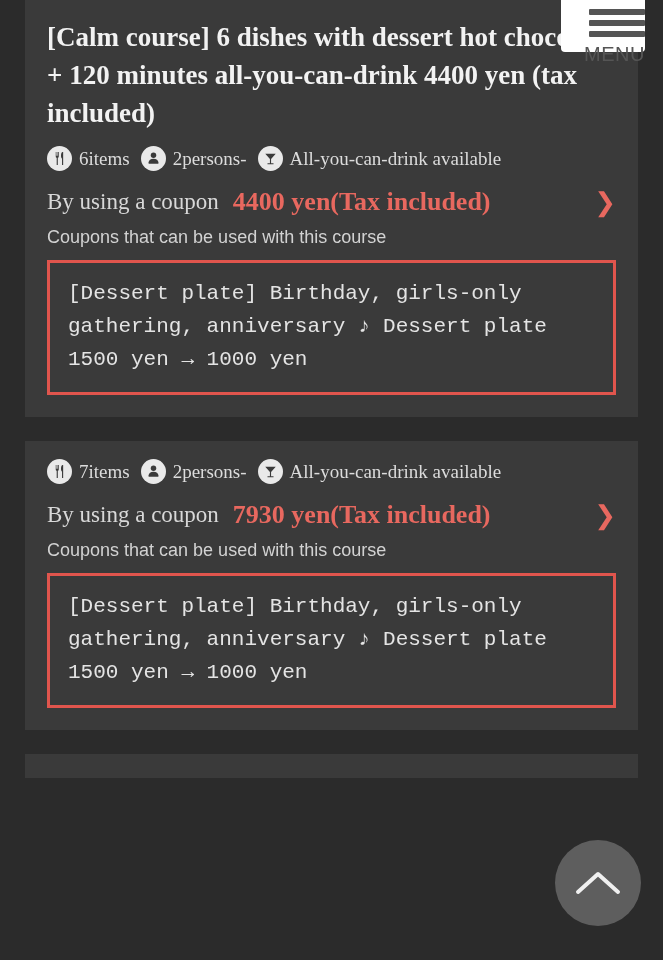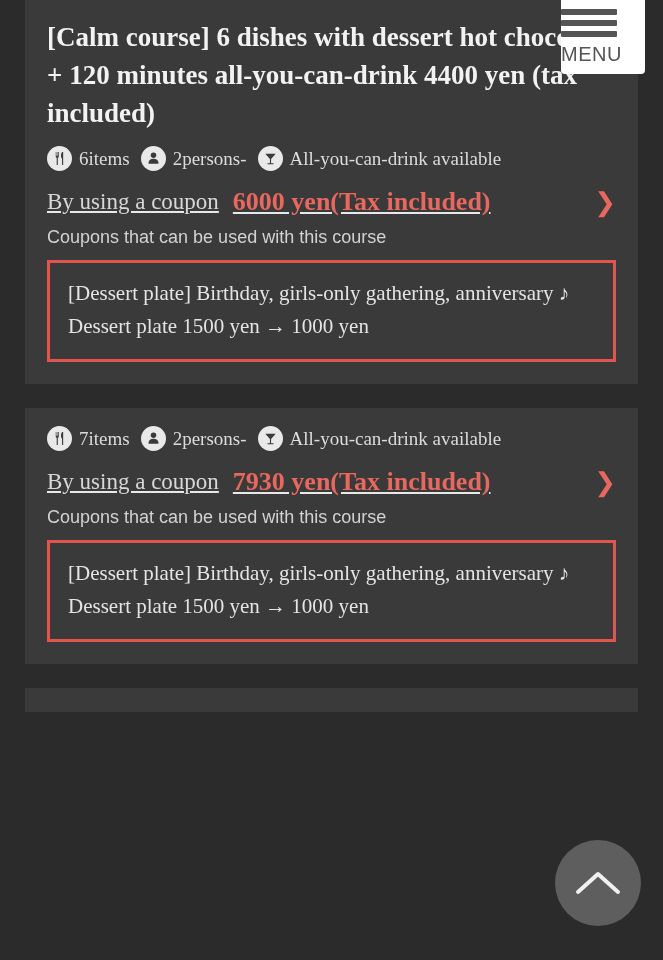--- a/index.html
+++ b/index.html
@@ -24,26 +24,26 @@
     box-sizing: border-box;
     padding: 0 25px;
   }
 
   
   .menu-btn {
     position: absolute;
     top: 0;
     right: 18px;
     width: 84px;
-    height: 74px;
+    height: 52px;
     background: #ffffff;
     border-radius: 0 0 4px 4px;
     display: flex;
     flex-direction: column;
-    align-items: flex-start;
+    align-items: flex-end;
     justify-content: flex-start;
     padding-top: 9px;
     box-sizing: border-box;
     z-index: 30;
   }
   .menu-bars {
     width: 56px;
     display: flex;
     flex-direction: column;
     gap: 5px;
@@ -108,21 +108,20 @@
     flex: 0 0 auto;
   }
   .circ svg { display: block; }
 
   .coupon-row {
     display: flex;
     align-items: center;
     margin-bottom: 10px;
     position: relative;
     padding-right: 30px;
-    text-decoration: underline;
   }
   .coupon-label {
     font-family: "Liberation Serif", serif;
     font-size: 23px;
     color: #d8d8d8;
     margin-right: 14px;
   }
   .coupon-price {
     font-family: "Liberation Serif", serif;
     font-weight: bold;
@@ -146,21 +145,21 @@
     color: #d2d2d2;
     margin-bottom: 12px;
   }
 
   .coupon-box {
     border: 3px solid #e0554d;
     padding: 14px 18px 16px 18px;
     box-sizing: border-box;
   }
   .coupon-box-text {
-    font-family: Liberation Serif, serif;
+    font-family: Liberation Mono, monospace;
     font-size: 21px;
     line-height: 33px;
     color: #e4e4e4;
   }
 
   
   .to-top {
     position: absolute;
     right: 22px;
     bottom: 34px;
@@ -219,21 +218,21 @@
           <svg width="15" height="15" viewBox="0 0 16 16">
               <path d="M2.4 3h11.2L8.6 8.6V13h2.6v1.2H4.8V13h2.6V8.6z" fill="#3a3a3a"></path>
             </svg>
         </span>
         <span>All-you-can-drink available</span>
       </div>
     </div>
 
     <div class="coupon-row">
       <span class="coupon-label">By using a coupon</span>
-      <span class="coupon-price">6000 yen(Tax included)</span>
+      <span class="coupon-price">4400 yen(Tax included)</span>
       <span class="chevron">❯</span>
     </div>
 
     <div class="coupon-note">Coupons that can be used with this course</div>
 
     <div class="coupon-box">
       <div class="coupon-box-text">[Dessert plate] Birthday, girls-only gathering, anniversary ♪ Dessert plate 1500 yen → 1000 yen</div>
     </div>
   </div>
 

